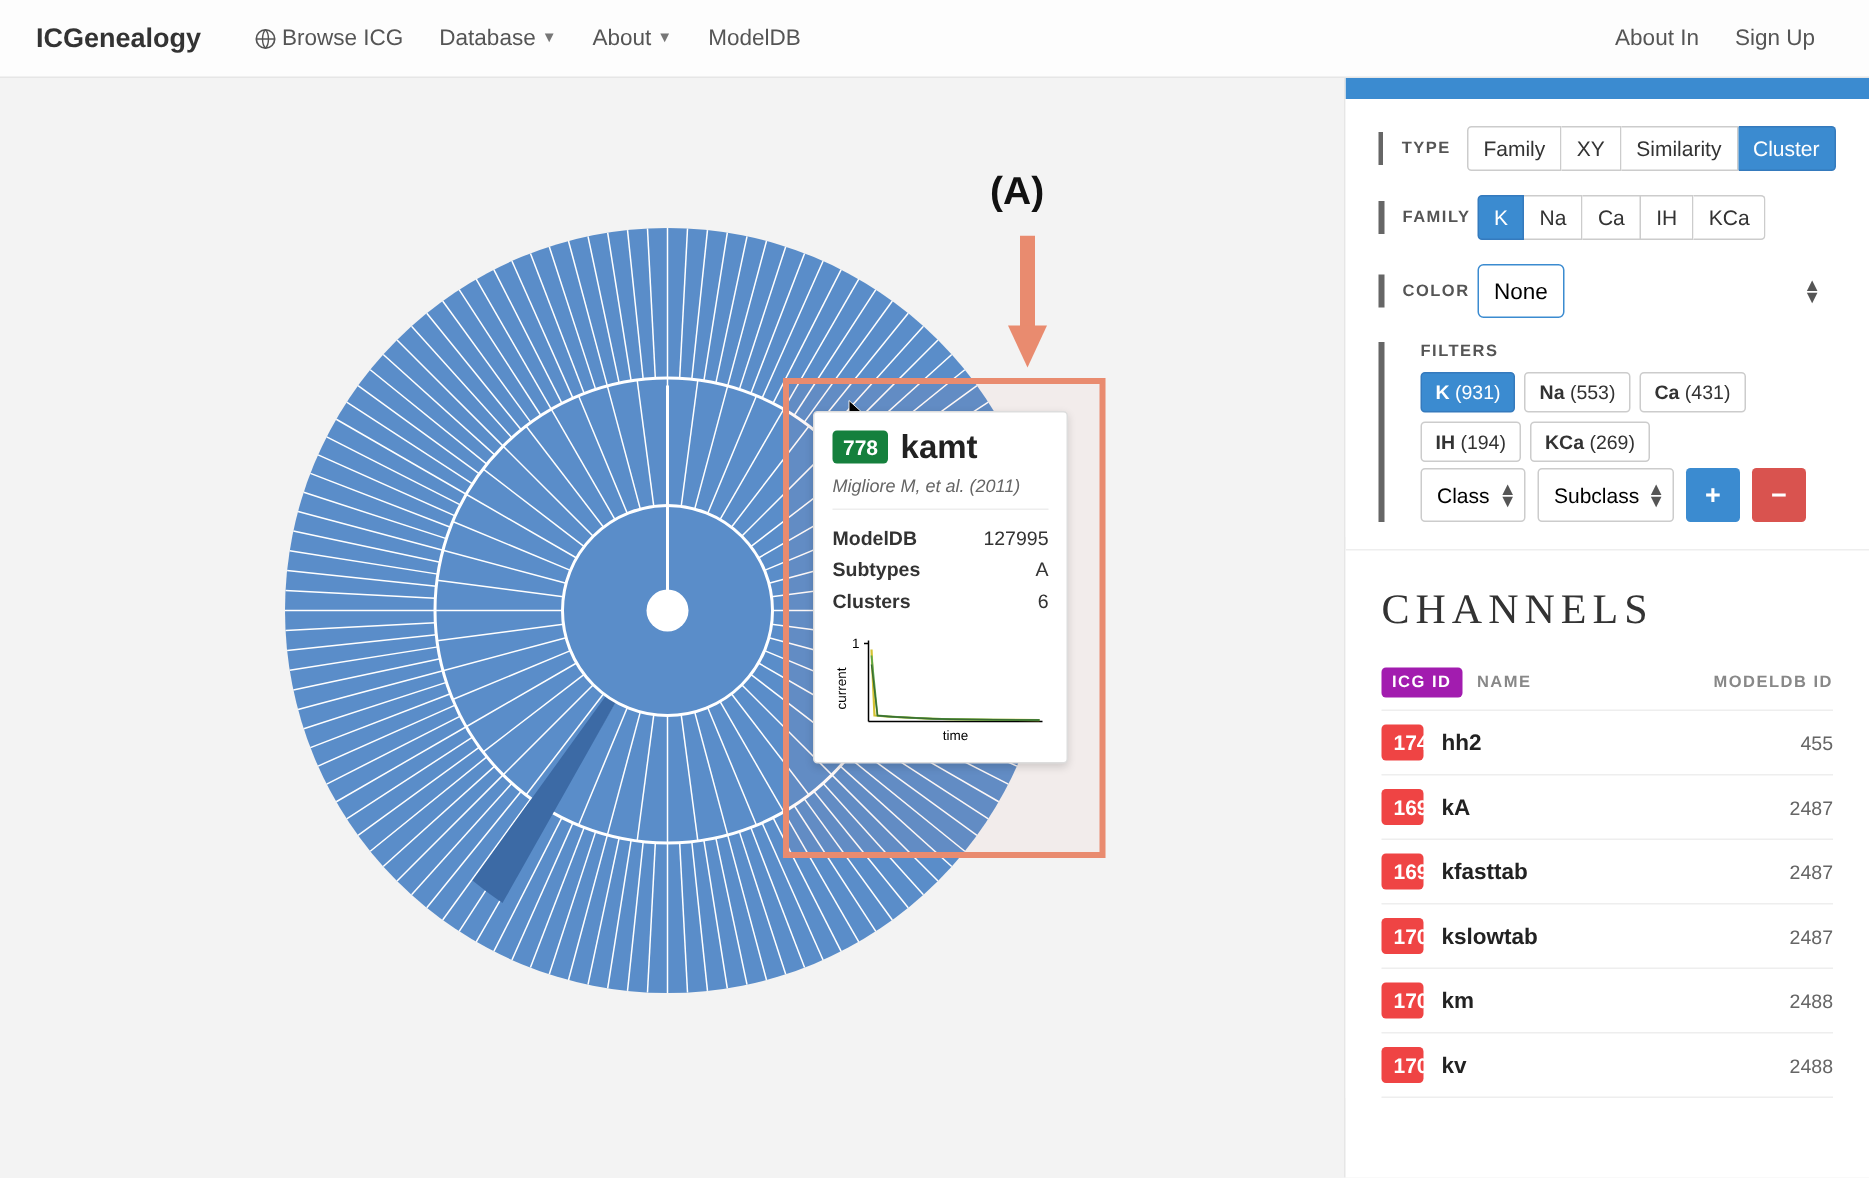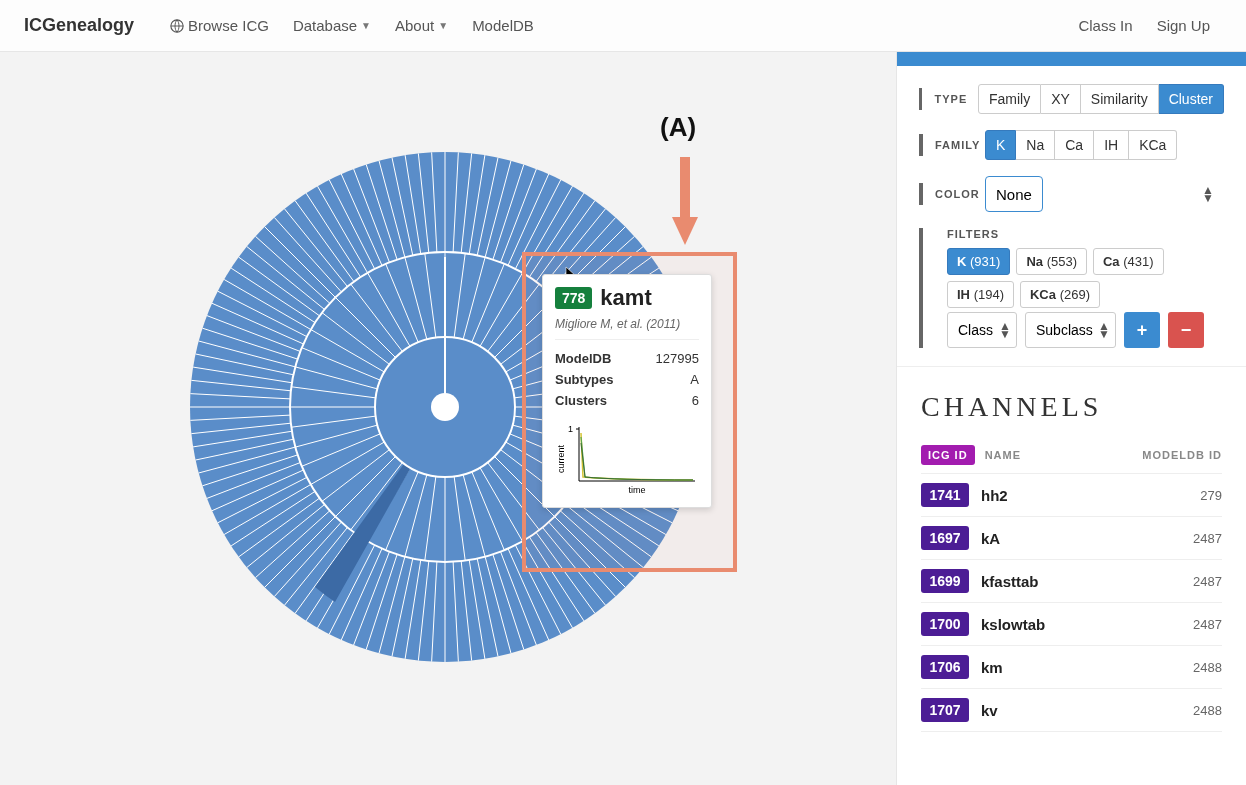--- a/index.html
+++ b/index.html
@@ -60,21 +60,21 @@
   .sq-add { background:#3b8bd0; }
   .sq-remove { background:#d9534f; }
   
   .channels-sec { padding:24px 24px 0; background:#fff; border-top:1px solid #eee; margin-top:8px; }
   .channels-title { font-family: Georgia, serif; letter-spacing:4px; font-size:28px; color:#333; font-weight:400; margin-bottom:22px; }
   .ch-head { display:flex; align-items:center; font-size:11px; letter-spacing:1px; color:#888; border-bottom:1px solid #eee; padding-bottom:8px; }
   .ch-head .icg { background:#a21caf; color:#fff; padding:4px 7px; border-radius:3px; font-weight:700; }
   .ch-head .name { margin-left:10px; font-weight:700; }
   .ch-head .mdb { margin-left:auto; font-weight:700; }
   .ch-row { display:flex; align-items:center; padding:9px 0; border-bottom:1px solid #eee; font-size:15px; }
-  .ch-id { background:#4c1d95; color:#fff; font-weight:700; padding:4px 8px; border-radius:3px; width:48px; text-align:center; font-size:14px; }
+  .ch-id { background:#ef4444; color:#fff; font-weight:700; padding:4px 8px; border-radius:3px; width:28px; text-align:center; font-size:14px; }
   .ch-name { margin-left:12px; font-weight:700; color:#222; }
   .ch-mdb { margin-left:auto; color:#666; font-size:13px; }
 </style>
 </head>
 <body>
 
 <div class="navbar">
   <div class="brand">ICGenealogy</div>
   <div class="nav-item">
     <svg class="globe-icon" viewBox="0 0 16 16">
@@ -86,21 +86,21 @@
   <div class="nav-item">
     <span>Database</span>
     <span class="caret">▼</span>
   </div>
   <div class="nav-item">
     <span>About</span>
     <span class="caret">▼</span>
   </div>
   <div class="nav-item">ModelDB</div>
   <div class="nav-spacer"></div>
-  <div class="nav-item">Class In</div>
+  <div class="nav-item">About In</div>
   <div class="nav-item">Sign Up</div>
 </div>
 
 <div class="content">
   <div class="help-btn">?</div>
 
   <div class="viz">
     <svg class="sunburst" viewBox="0 0 530 530">
       <g transform="translate(265,265)">
         <circle r="255" fill="#5a8dc9"></circle>
@@ -404,21 +404,21 @@
       <div class="channels-title">CHANNELS</div>
       <div class="ch-head">
         <span class="icg">ICG ID</span>
         <span class="name">NAME</span>
         <span class="mdb">MODELDB ID</span>
       </div>
       <div id="channel-rows">
           <div class="ch-row">
             <span class="ch-id">1741</span>
             <span class="ch-name">hh2</span>
-            <span class="ch-mdb">279</span>
+            <span class="ch-mdb">455</span>
           </div>
           <div class="ch-row">
             <span class="ch-id">1697</span>
             <span class="ch-name">kA</span>
             <span class="ch-mdb">2487</span>
           </div>
           <div class="ch-row">
             <span class="ch-id">1699</span>
             <span class="ch-name">kfasttab</span>
             <span class="ch-mdb">2487</span>

